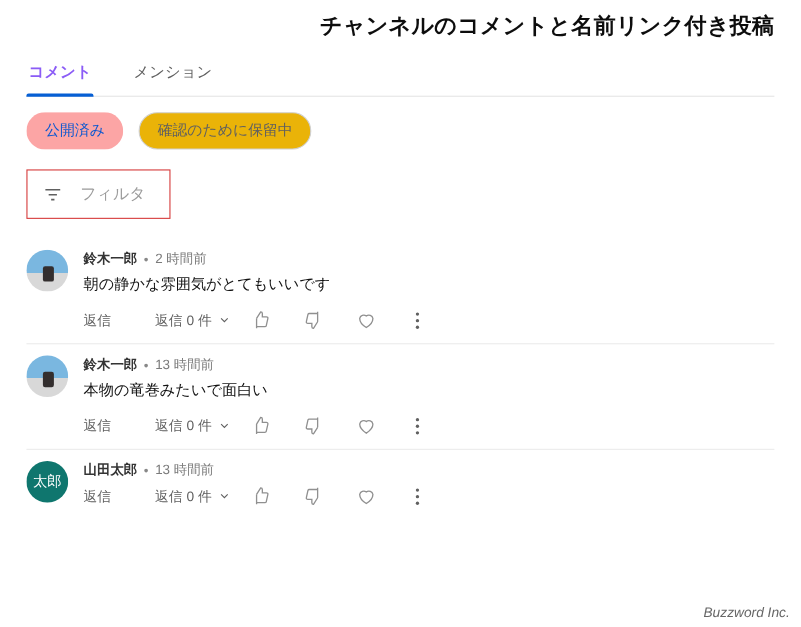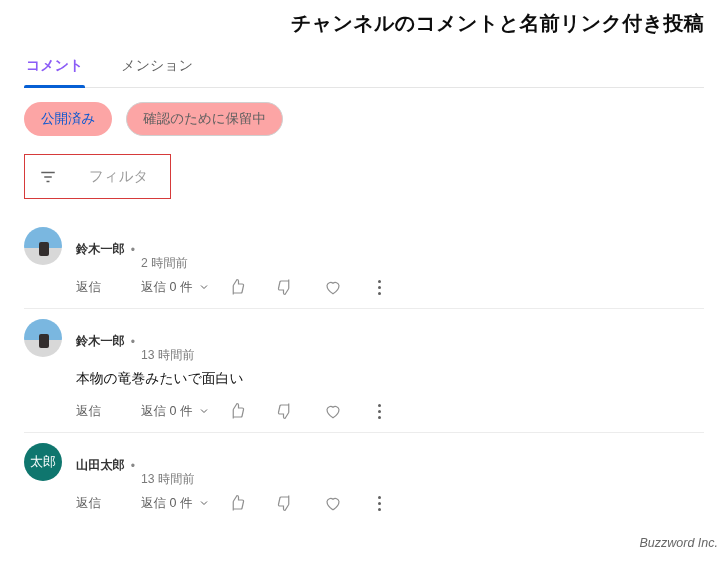--- a/index.html
+++ b/index.html
@@ -58,28 +58,28 @@
   border-radius: 18px;
   cursor: pointer;
   border: 1px solid transparent;
 }
 .chip.active {
   background: #fca5a5;
   color: #0b57d0;
   font-weight: 500;
 }
 .chip.inactive {
-  background: #fca5a5;
+  background: #eab308;
   color: #606060;
   border: 1px solid #d0d0d0;
 }
 .filter-box {
   display: inline-flex;
   align-items: center;
-  gap: 32px;
+  gap: 16px;
   border: 1.6px solid #d63a3a;
   padding: 12px 22px 12px 14px;
   margin-bottom: 18px;
   cursor: pointer;
 }
 .filter-icon { color: #606060; }
 .filter-label {
   color: #9c9c9c;
   font-size: 14.5px;
 }
@@ -125,21 +125,21 @@
 .comment-header {
   display: flex;
   align-items: center;
   gap: 6px;
   font-size: 12.2px;
   color: #5e5e5e;
   margin-bottom: 6px;
 }
 .author { color: #343434; font-weight: 700; }
 .dot { color: #888; }
-.timestamp { color: #7a7a7a; margin-top: 28px; }
+.timestamp { color: #7a7a7a; }
 .comment-text {
   font-size: 13.8px;
   color: #111;
   margin-bottom: 14px;
 }
 .comment-actions {
   display: flex;
 }
 .action {
   font-size: 12.5px;
@@ -171,21 +171,21 @@
   padding: 0 6px;
   cursor: pointer;
 }
 .menu-dots span {
   width: 3px; height: 3px;
   background: #606060;
   border-radius: 50%;
 }
 .footer-attr {
   position: absolute;
-  bottom: 20px; right: 10px;
+  bottom: 6px; right: 10px;
   font-size: 12.5px;
   font-style: italic;
   color: #666;
 }
 svg { display: block; }
 </style>
 </head>
 <body>
 
 <div class="container">
@@ -218,20 +218,21 @@
     <div class="comment">
       <div class="avatar">
         <div class="avatar-photo"></div>
       </div>
       <div class="comment-body">
         <div class="comment-header">
           <span class="author">鈴木一郎</span>
           <span class="dot">•</span>
           <span class="timestamp">2 時間前</span>
         </div>
+        <div class="comment-text">朝の静かな雰囲気がとてもいいです</div>
         <div class="comment-actions">
           <span class="action">返信</span>
           <span class="action replies-collapse">
             <span class="reply-count-label">
               <span>返信</span>
               <span>0</span>
               <span>件</span>
             </span>
             <span>
               <svg width="12" height="12" viewBox="0 0 24 24" fill="none" stroke="currentColor" stroke-width="2">

